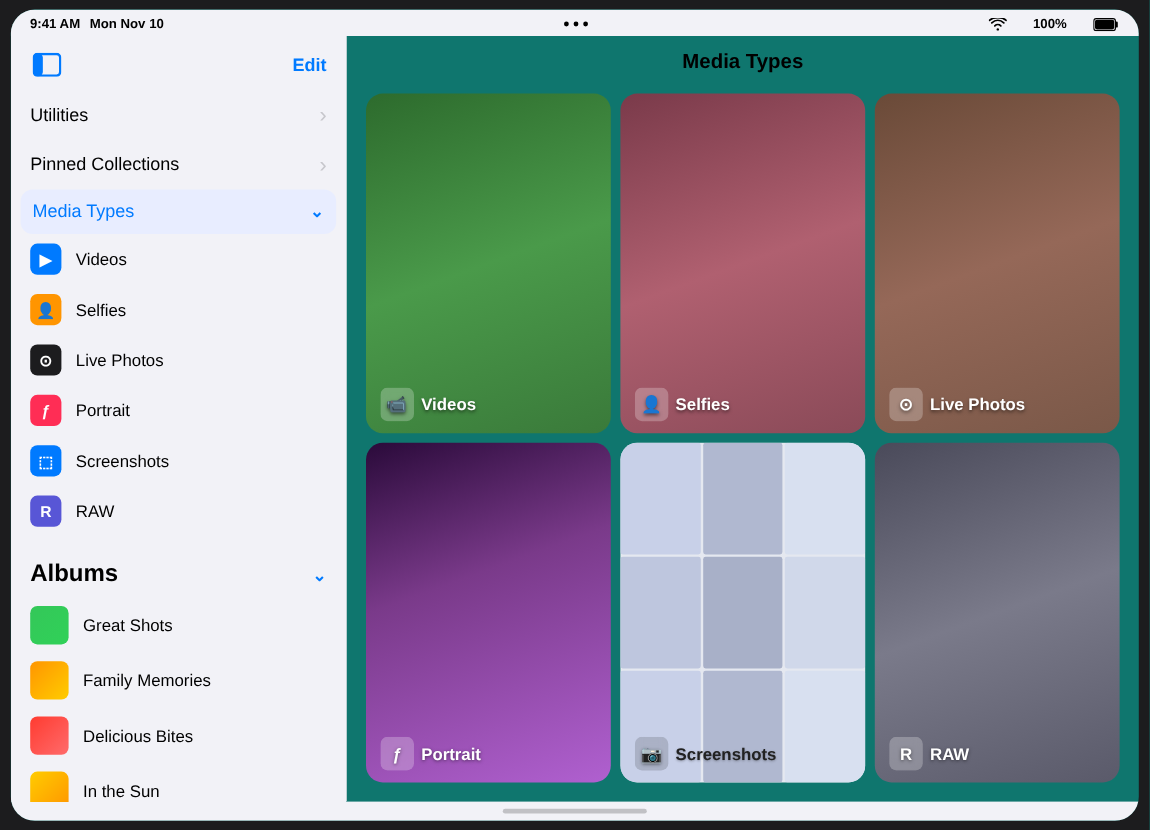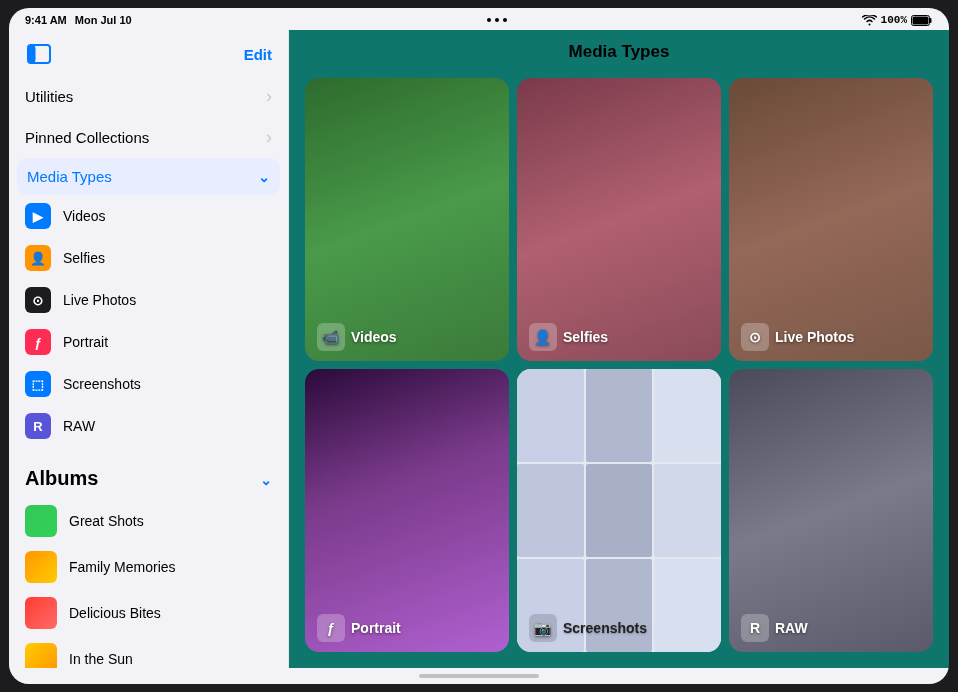--- a/index.html
+++ b/index.html
@@ -34,21 +34,21 @@
       padding: 6px 16px 4px;
       background: #f2f2f7;
       font-size: 11px;
       font-weight: 600;
       color: #000;
       flex-shrink: 0;
     }
 
     .status-left { display: flex; align-items: center; gap: 4px; }
     .status-center { display: flex; gap: 4px; }
-    .status-right { display: flex; align-items: center; gap: 4px; font-family: Liberation Mono, monospace; }
+    .status-right { display: flex; align-items: center; gap: 22px; }
 
     .dot { width: 4px; height: 4px; background: #000; border-radius: 50%; }
 
     
     .app-container {
       display: flex;
       flex: 1;
       overflow: hidden;
     }
 
@@ -284,21 +284,21 @@
     }
   </style>
 </head>
 <body>
 
 <div class="ipad-frame">
 
   <div class="status-bar">
     <div class="status-left">
       <span>9:41 AM</span>
-      <span style="margin-left:4px;">Mon Jul 10</span>
+      <span style="margin-left:4px;">Mon Nov 10</span>
     </div>
     <div class="status-center">
       <div class="dot"></div>
       <div class="dot"></div>
       <div class="dot"></div>
     </div>
     <div class="status-right">
 
       <svg width="15" height="11" viewBox="0 0 15 11" fill="none">
         <path d="M7.5 8.5a1 1 0 100 2 1 1 0 000-2z" fill="#000"></path>

